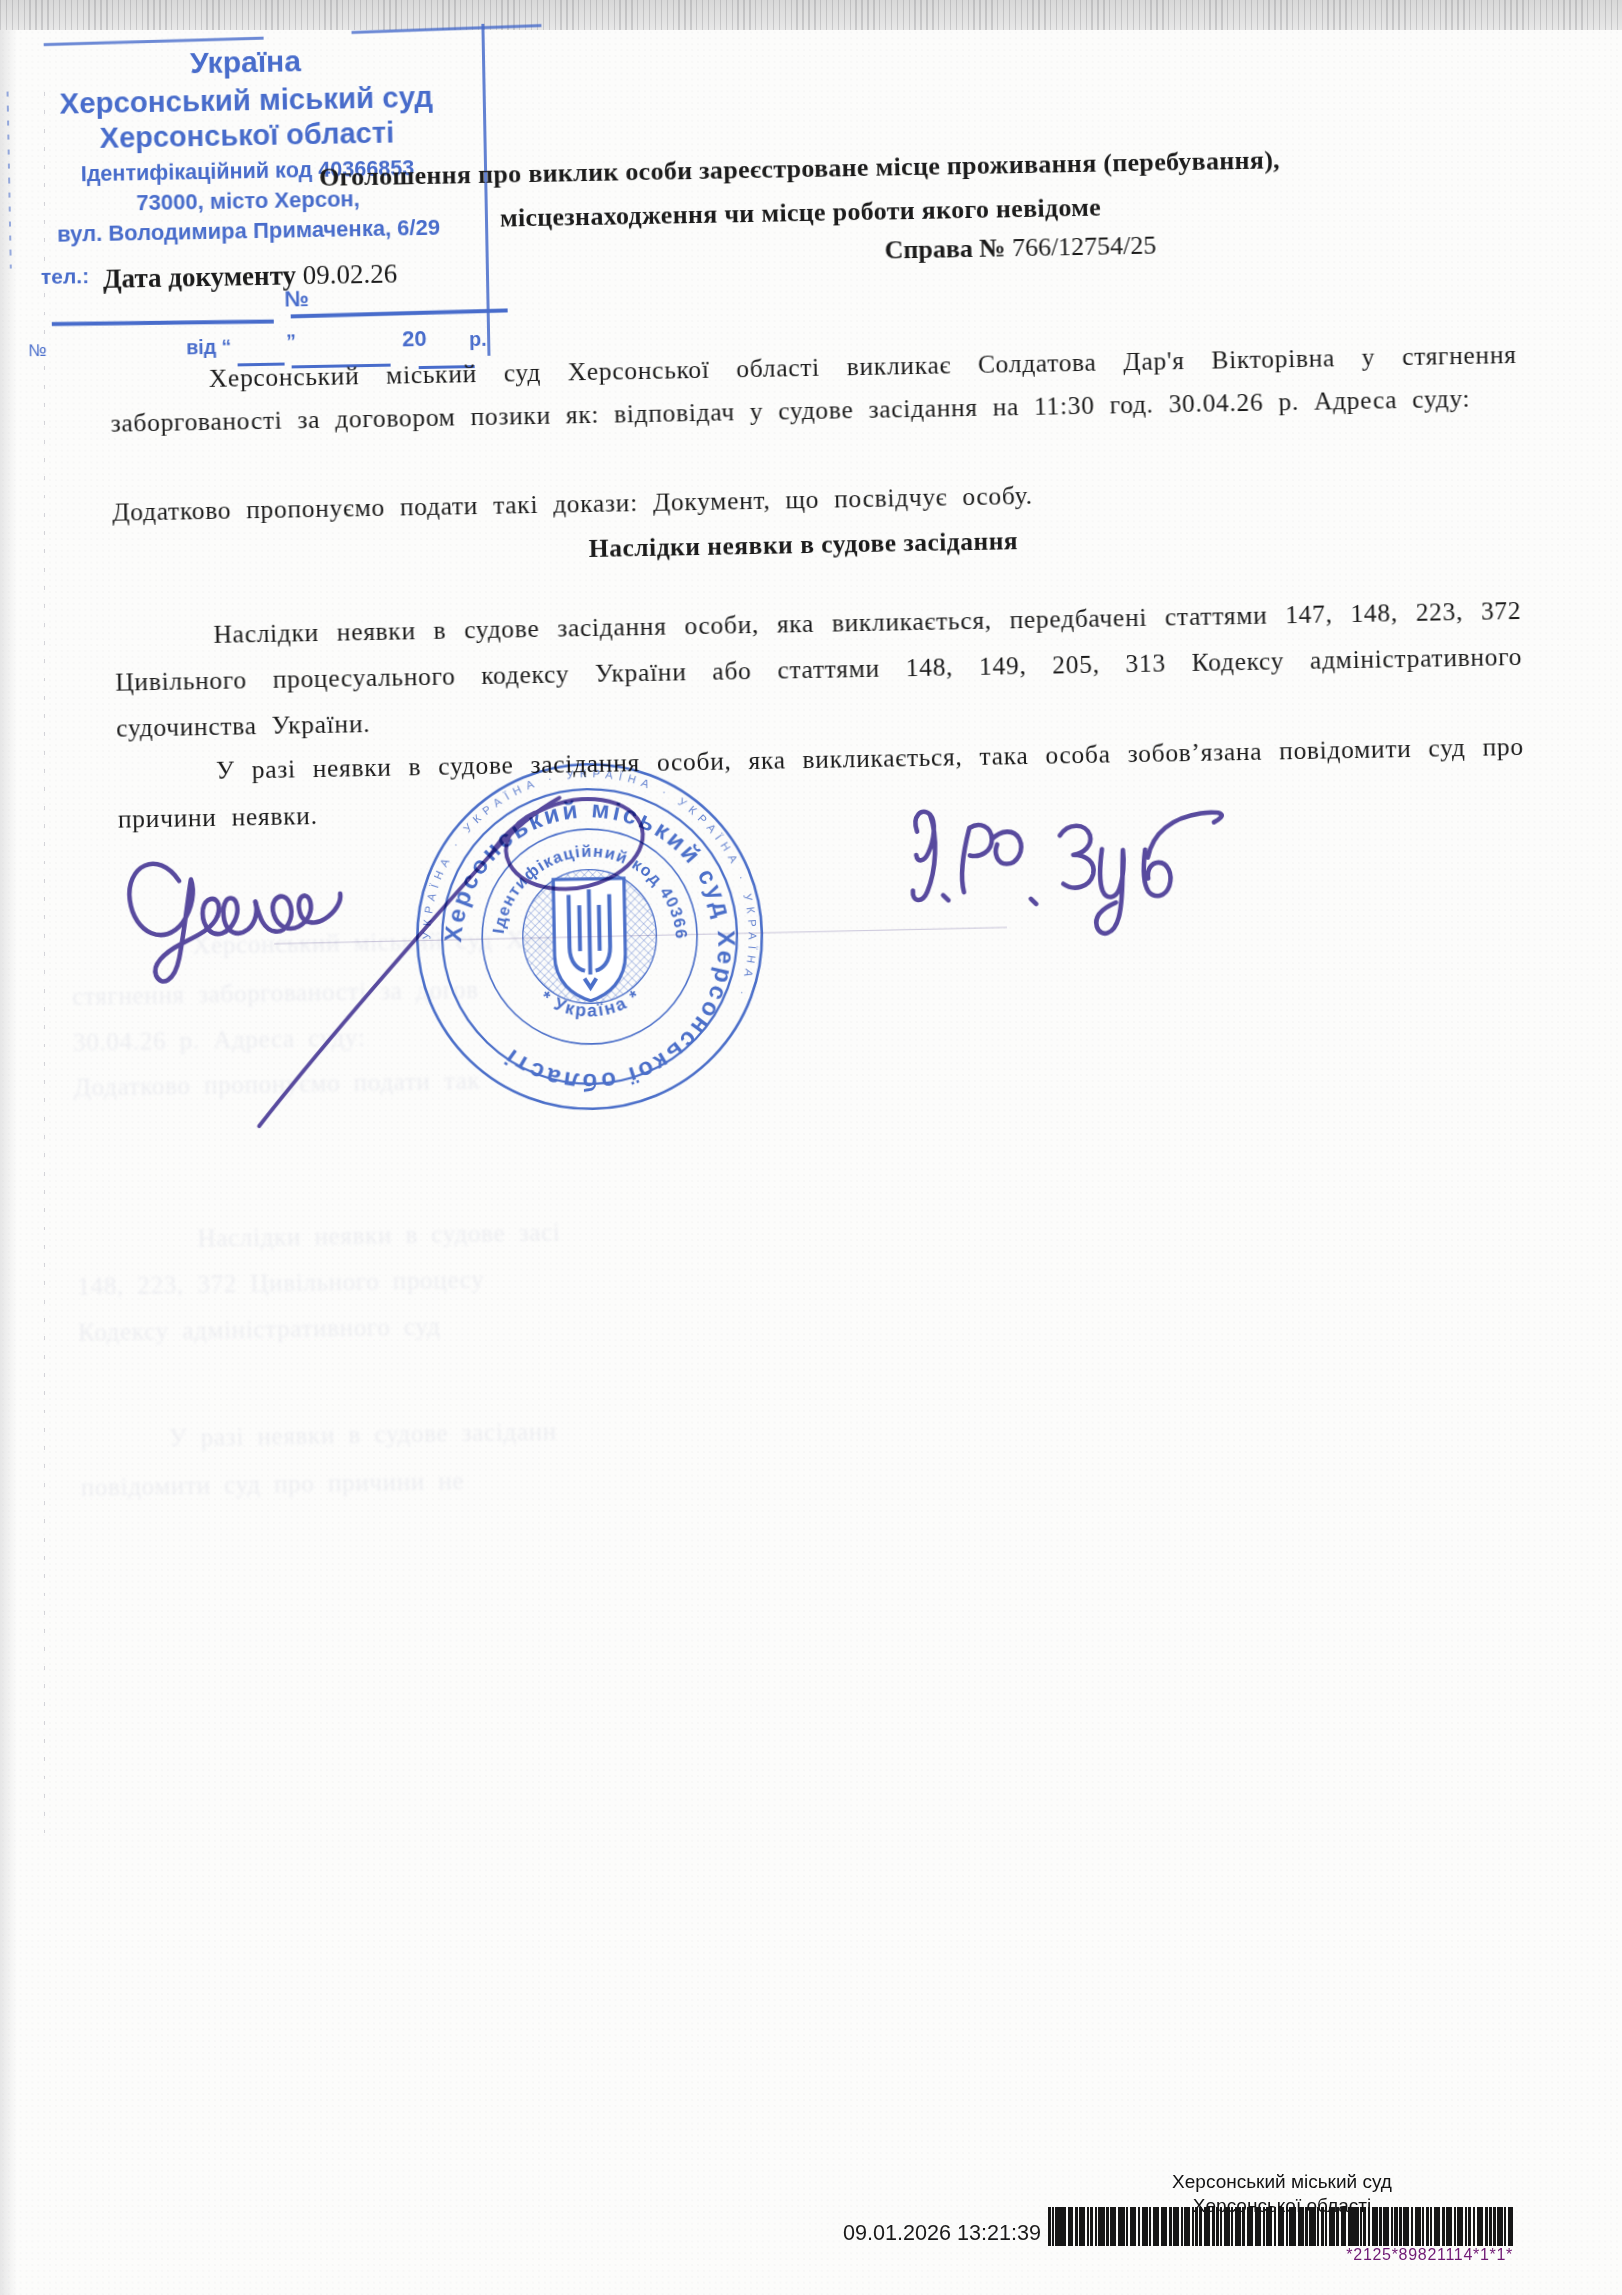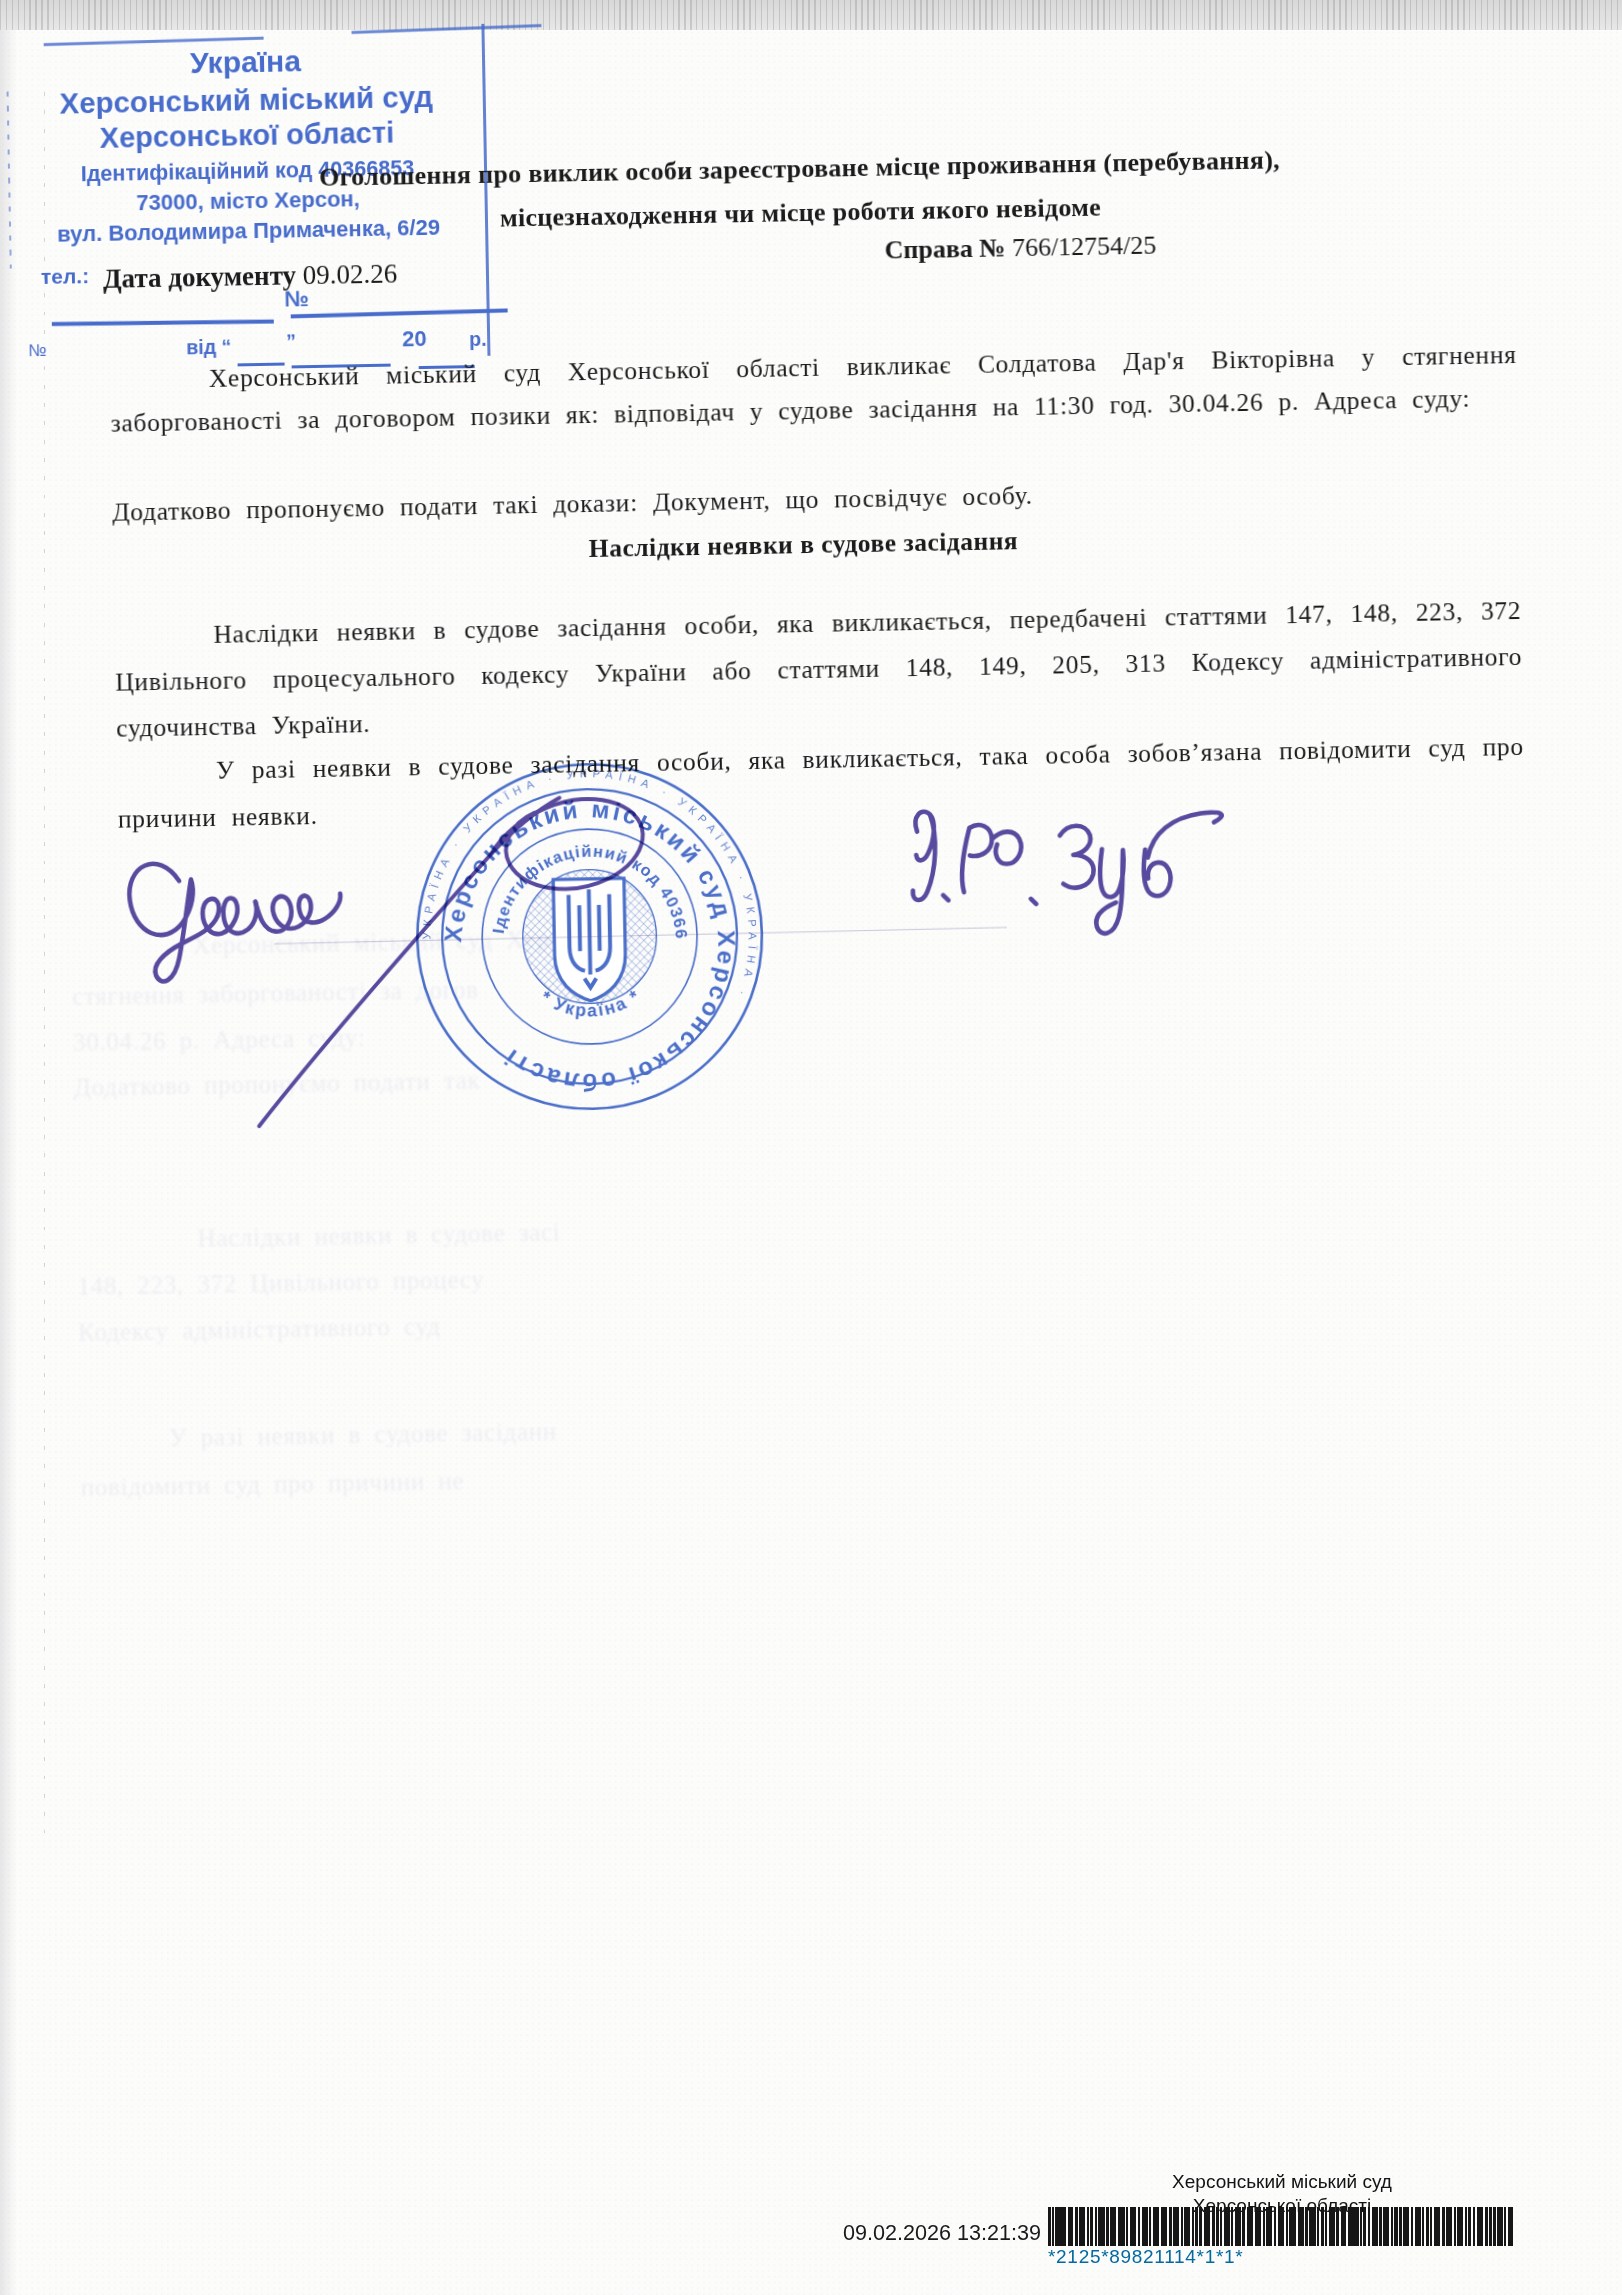--- a/index.html
+++ b/index.html
@@ -71,22 +71,22 @@
   
   .footer-court{position:absolute;left:1099px;top:2170px;width:366px;text-align:center;
     font-family:"Liberation Sans", sans-serif;font-size:19px;line-height:24px;color:#131313;}
   .footer-ts{position:absolute;left:843px;top:2220px;font-family:"Liberation Sans", sans-serif;
     font-size:21.6px;color:#1a1a1a;white-space:nowrap;}
   .barcode{position:absolute;left:1048px;top:2207px;width:465px;height:39px;
     background-image:
       repeating-linear-gradient(90deg,#161616 0 2px,transparent 2px 3.9px),
       repeating-linear-gradient(90deg,#161616 0 3.3px,transparent 3.3px 10.5px),
       repeating-linear-gradient(90deg,#161616 0 1.3px,transparent 1.3px 7.2px);}
-  .barcode-num{position:absolute;left:1048px;top:2246px;width:465px;text-align:left;
-    font-family:"Liberation Sans", sans-serif;font-size:19px;color:#0369a1;letter-spacing:0.7px;}
+  .barcode-num{position:absolute;left:1048px;top:2246px;width:465px;text-align:right;
+    font-family:"Liberation Sans", sans-serif;font-size:16px;color:#701a75;letter-spacing:0.7px;}
 </style>
 </head>
 <body>
 
 <div class="top-band"></div>
 <div class="left-shade"></div>
 <div class="left-dotline"></div>
 
 <div class="ghost-layer">
   <span class="ghost" style="left:196px;top:921px">Херсонський міський суд Херсон</span>
@@ -212,16 +212,16 @@
     <path d="M306,94 C302,120 300,142 306,158 C312,172 326,170 332,154 C338,138 340,114 338,96 C336,130 338,170 330,198 C322,226 302,230 296,212 C292,196 306,184 326,176"></path>
     <path d="M372,96 C368,124 368,148 376,160 C386,172 402,168 408,152 C414,134 406,116 392,116 C380,116 374,128 376,140 M376,108 C384,70 414,48 458,42 C494,38 498,46 478,56"></path>
   </svg>
 
 </div>
 
 <div class="footer-court">
   <div>Херсонський міський суд</div>
   <div>Херсонської області</div>
 </div>
-<div class="footer-ts">09.02.2026 13:21:39</div>
+<div class="footer-ts">09.01.2026 13:21:39</div>
 <div class="barcode"></div>
 <div class="barcode-num">*2125*89821114*1*1*</div>
 
 
 </body></html>

